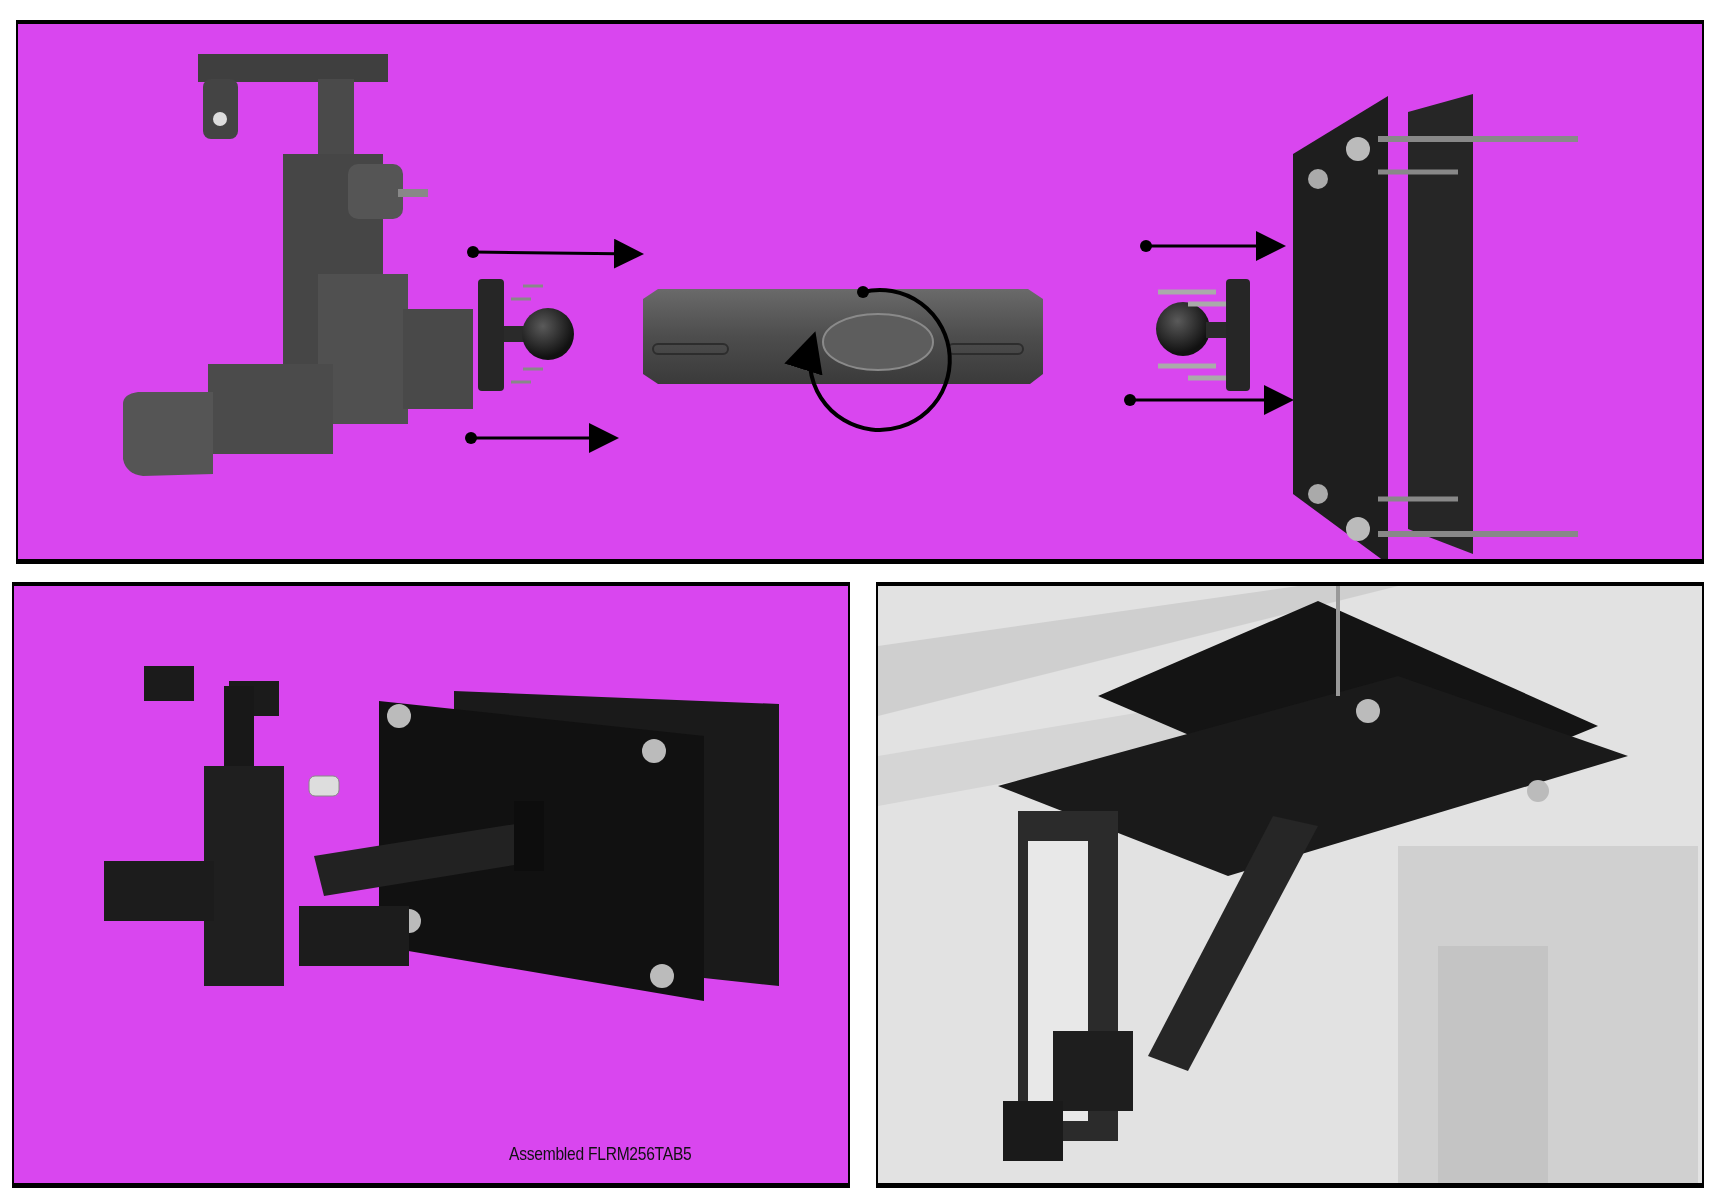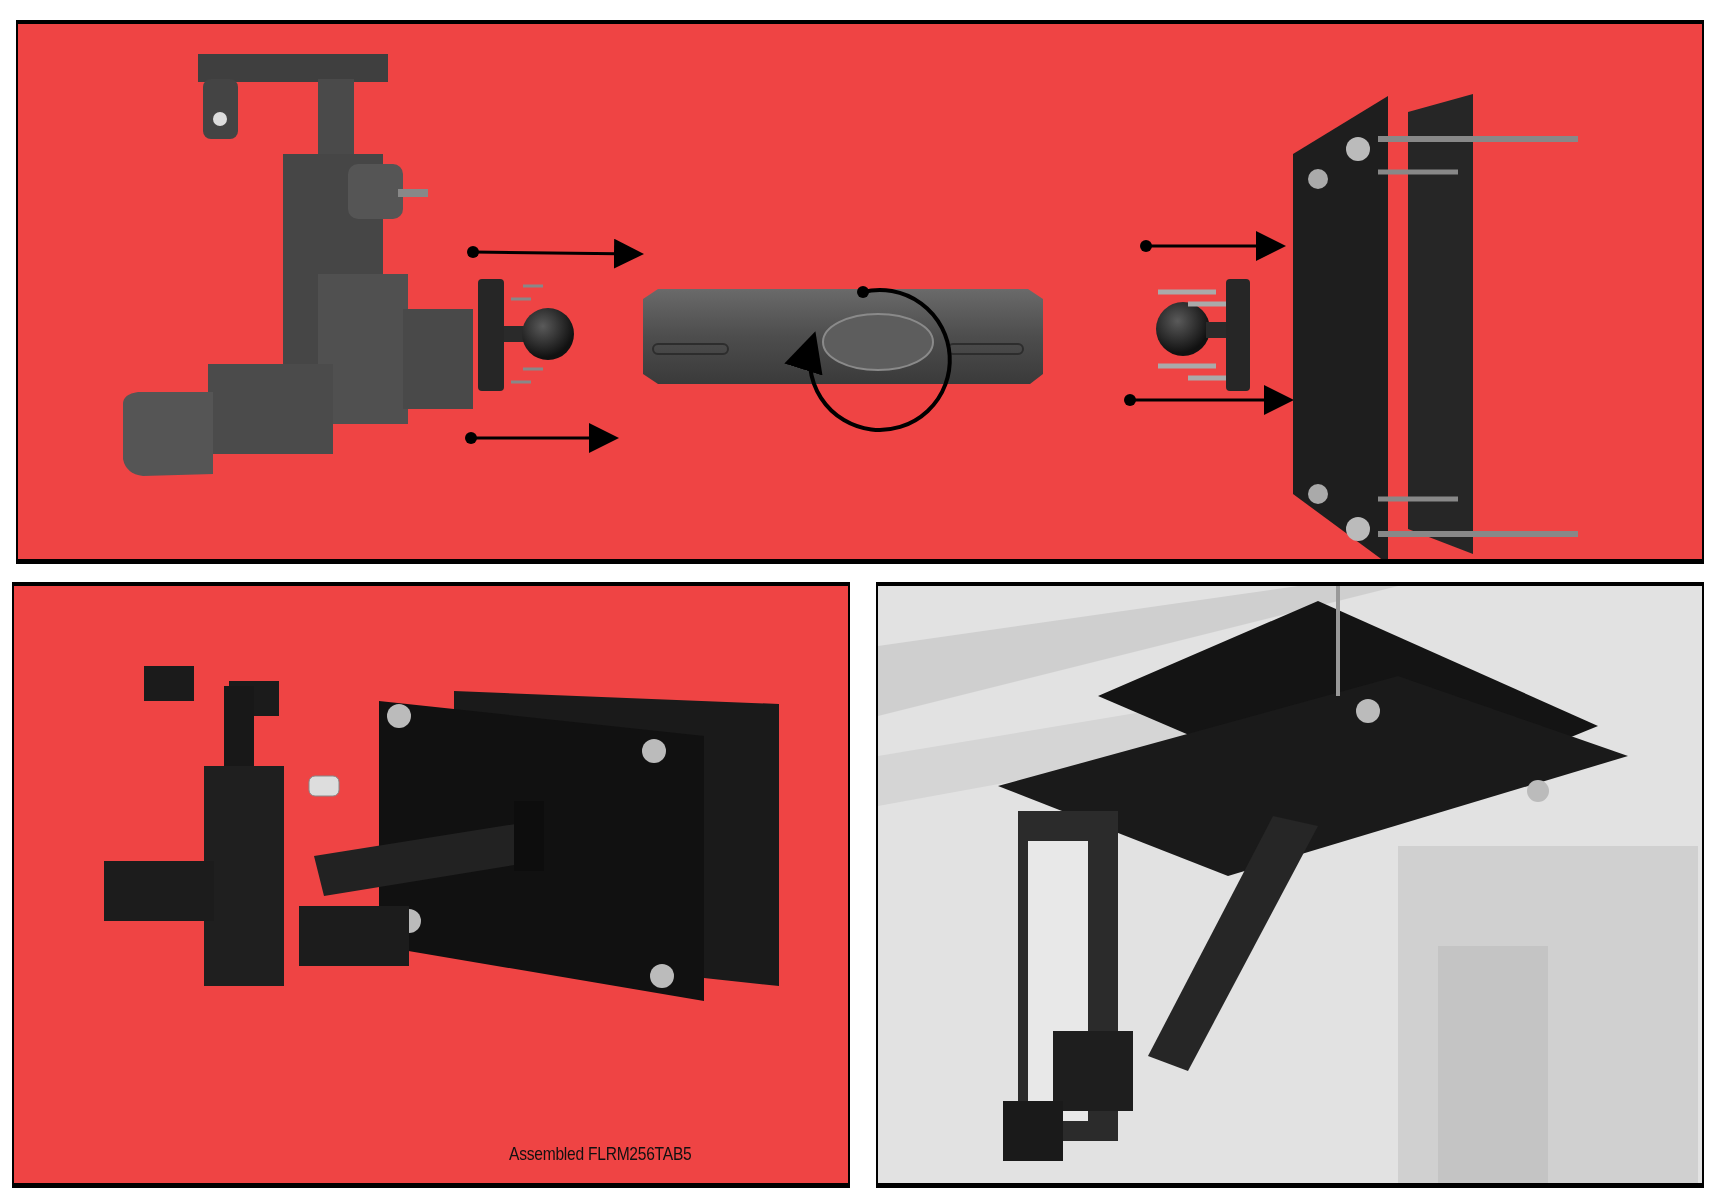--- a/index.html
+++ b/index.html
@@ -1,17 +1,17 @@
 <!DOCTYPE html>
 <html><head>
 <meta charset="utf-8">
 <style>
   html,body{margin:0;padding:0;background:#ffffff;}
   body{width:1720px;height:1198px;position:relative;overflow:hidden;font-family:"Liberation Sans",sans-serif;}
-  .panel{position:absolute;box-sizing:border-box;border:2px solid #000;background:#ef4444;overflow:hidden;}
+  .panel{position:absolute;box-sizing:border-box;border:2px solid #000;background:#d946ef;overflow:hidden;}
   .panel.thickbottom{border-bottom-width:5px;}
   #top{left:16px;top:20px;width:1688px;height:544px;border-top-width:4px;}
   #bl{left:12px;top:582px;width:838px;height:606px;border-top-width:4px;}
   #br{left:876px;top:582px;width:828px;height:606px;border-top-width:4px;background:#dcdcdc;}
   svg{position:absolute;left:0;top:0;}
   .caption{position:absolute;left:495px;top:557px;font-family:"Liberation Sans",sans-serif;font-size:19px;color:#111;letter-spacing:-0.3px;transform:scaleX(0.82);transform-origin:left top;white-space:nowrap;}
 </style>
 </head>
 <body>
 

